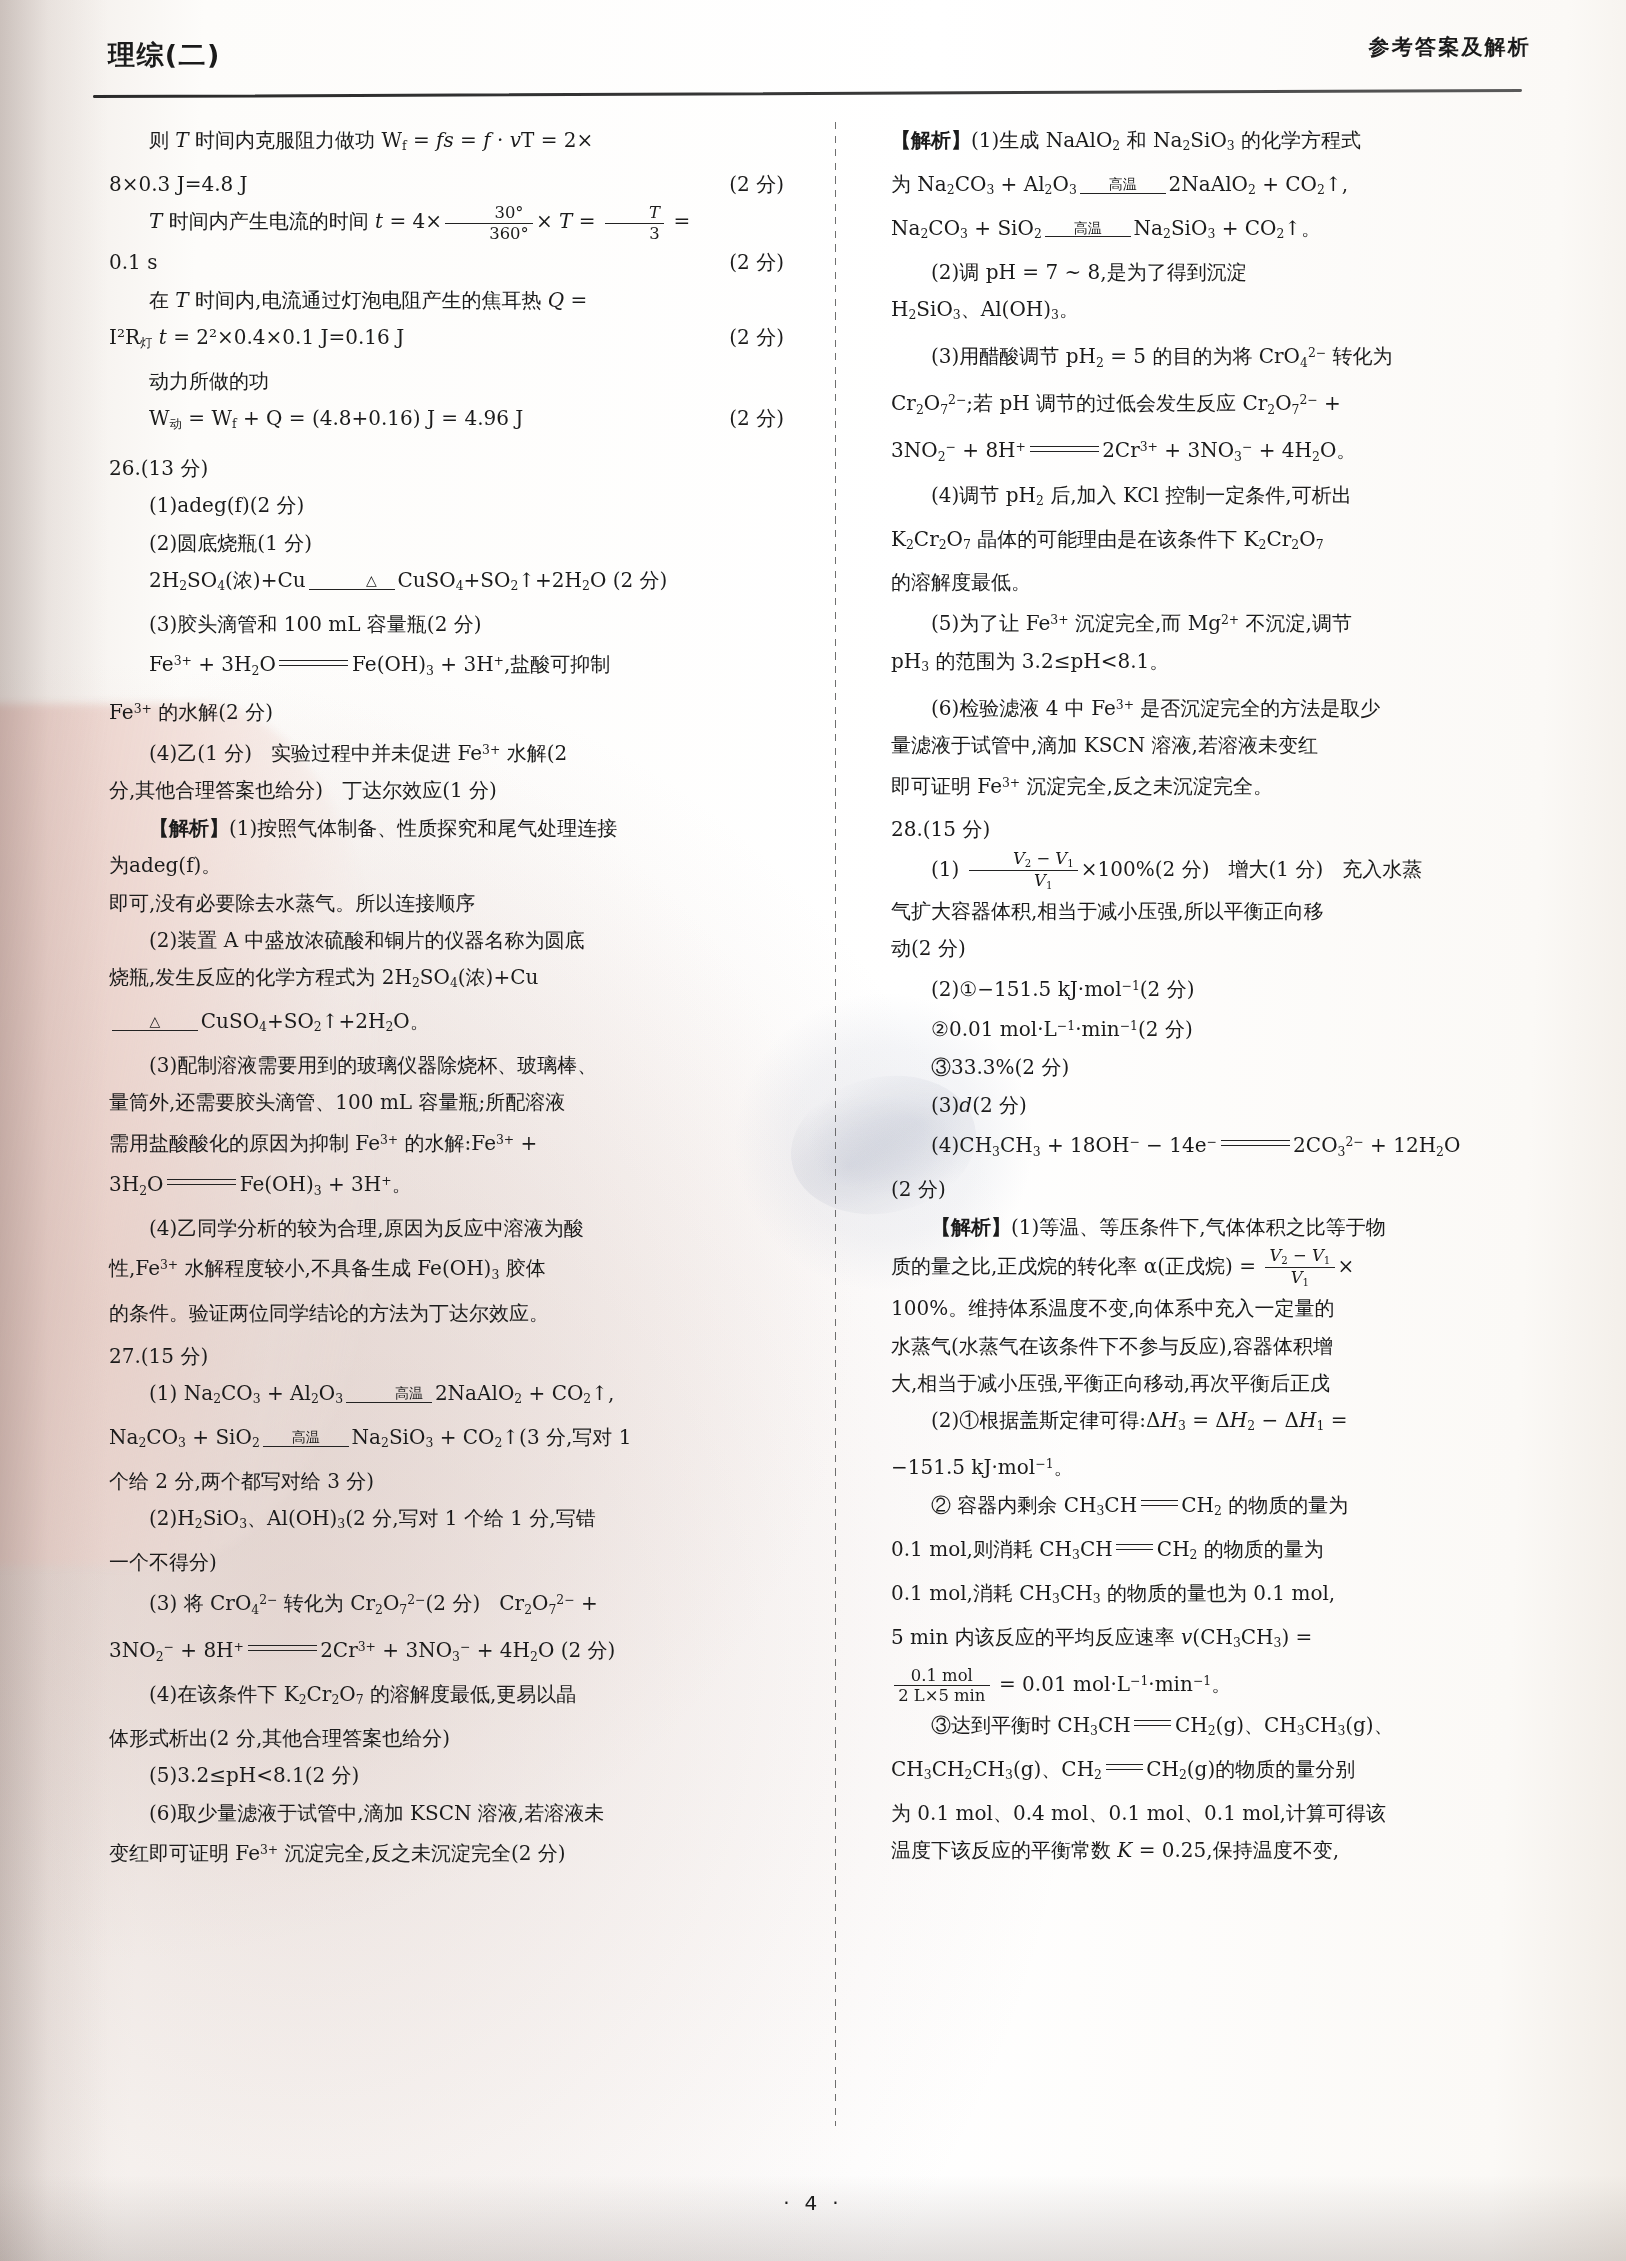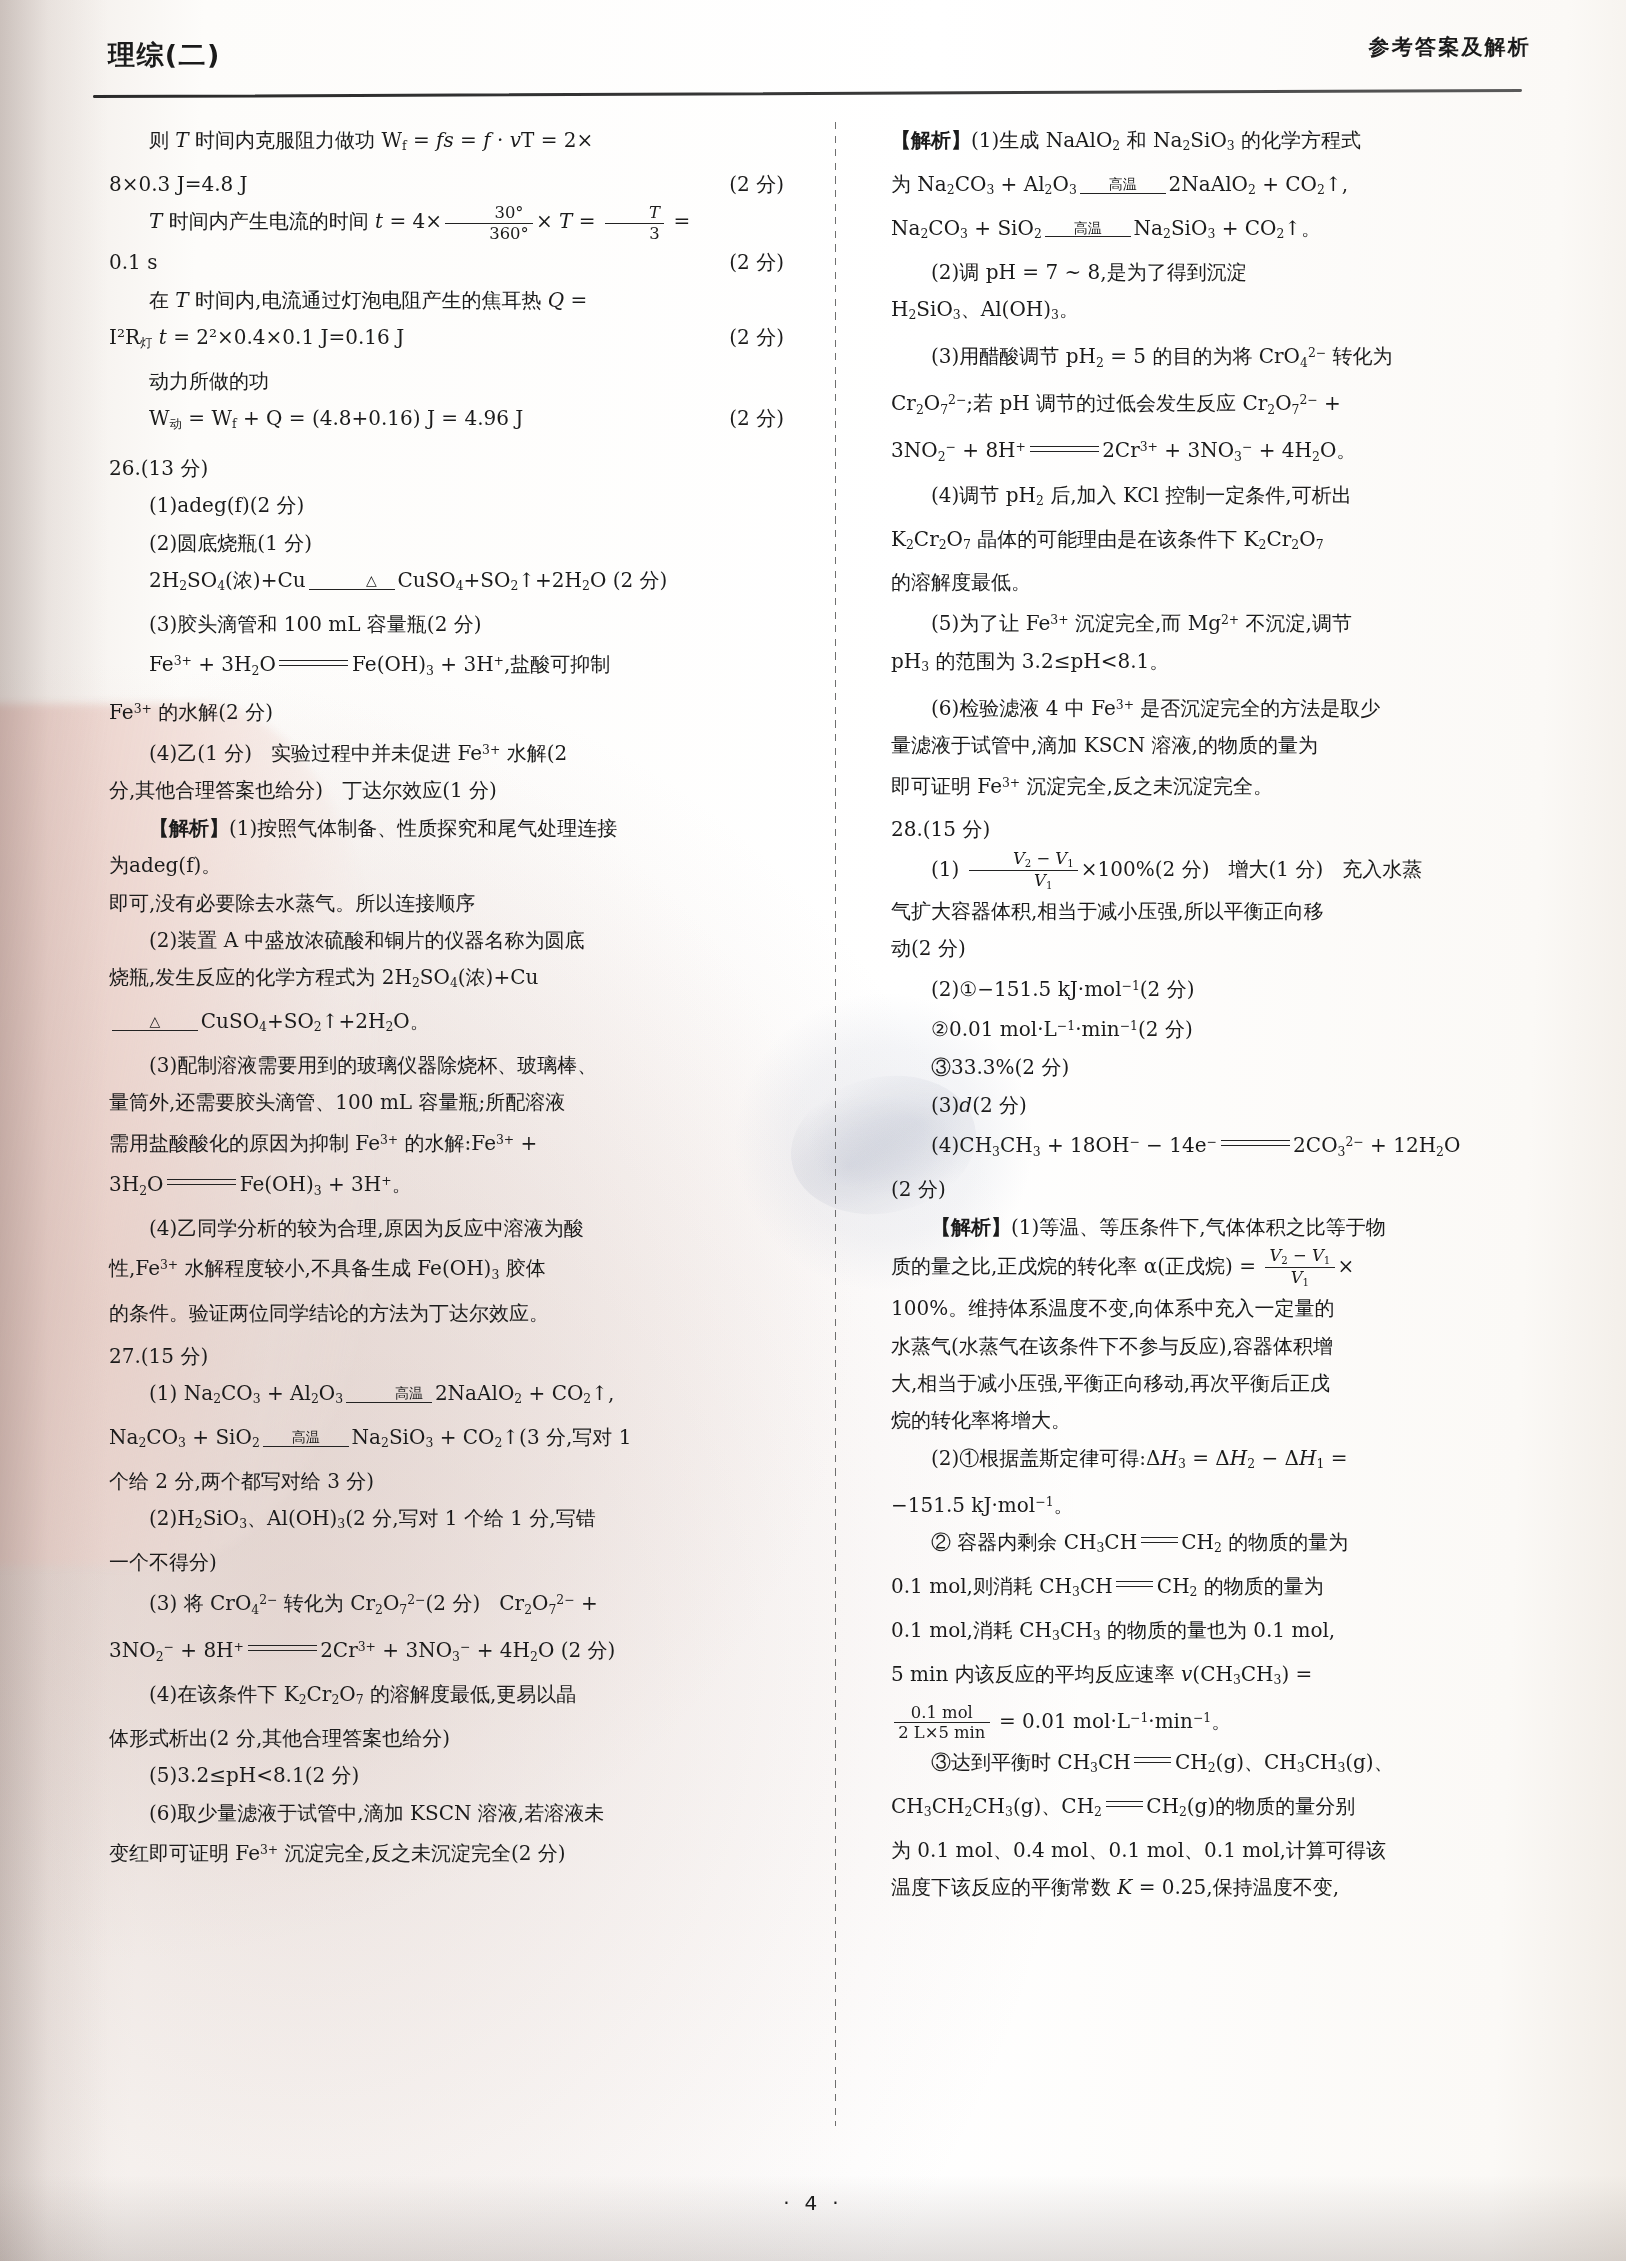--- a/index.html
+++ b/index.html
@@ -229,21 +229,21 @@
   <p class="p">Cr<sub>2</sub>O<sub>7</sub><sup>2−</sup>;若 pH 调节的过低会发生反应 Cr<sub>2</sub>O<sub>7</sub><sup>2−</sup> +</p>
   <p class="p">
     3NO<sub>2</sub><sup>−</sup> + 8H<sup>+</sup><span class="arrow2"></span>2Cr<sup>3+</sup> + 3NO<sub>3</sub><sup>−</sup> + 4H<sub>2</sub>O。
   </p>
   <p class="p indent">(4)调节 pH<sub>2</sub> 后,加入 KCl 控制一定条件,可析出</p>
   <p class="p">K<sub>2</sub>Cr<sub>2</sub>O<sub>7</sub> 晶体的可能理由是在该条件下 K<sub>2</sub>Cr<sub>2</sub>O<sub>7</sub></p>
   <p class="p">的溶解度最低。</p>
   <p class="p indent">(5)为了让 Fe<sup>3+</sup> 沉淀完全,而 Mg<sup>2+</sup> 不沉淀,调节</p>
   <p class="p">pH<sub>3</sub> 的范围为 3.2≤pH&lt;8.1。</p>
   <p class="p indent">(6)检验滤液 4 中 Fe<sup>3+</sup> 是否沉淀完全的方法是取少</p>
-  <p class="p">量滤液于试管中,滴加 KSCN 溶液,的物质的量为</p>
+  <p class="p">量滤液于试管中,滴加 KSCN 溶液,若溶液未变红</p>
   <p class="p">即可证明 Fe<sup>3+</sup> 沉淀完全,反之未沉淀完全。</p>
 
   <p class="p qnum">28.(15 分)</p>
   <p class="p indent">
     (1) <span class="frac"><span class="num"><i>V</i><sub>2</sub> − <i>V</i><sub>1</sub></span><span class="den"><i>V</i><sub>1</sub></span></span>×100%(2 分)&nbsp;&nbsp;&nbsp;增大(1 分)&nbsp;&nbsp;&nbsp;充入水蒸
   </p>
   <p class="p">气扩大容器体积,相当于减小压强,所以平衡正向移</p>
   <p class="p">动(2 分)</p>
   <p class="p indent">(2)①−151.5 kJ·mol<sup>−1</sup>(2 分)</p>
   <p class="p indent">②0.01 mol·L<sup>−1</sup>·min<sup>−1</sup>(2 分)</p>
@@ -256,21 +256,20 @@
 
   <p class="p indent">
     <span class="bracket">【解析】</span>(1)等温、等压条件下,气体体积之比等于物
   </p>
   <p class="p">
     质的量之比,正戊烷的转化率 α(正戊烷) = <span class="frac"><span class="num"><i>V</i><sub>2</sub> − <i>V</i><sub>1</sub></span><span class="den"><i>V</i><sub>1</sub></span></span>×
   </p>
   <p class="p">100%。维持体系温度不变,向体系中充入一定量的</p>
   <p class="p">水蒸气(水蒸气在该条件下不参与反应),容器体积增</p>
   <p class="p">大,相当于减小压强,平衡正向移动,再次平衡后正戊</p>
-  <p class="p">烷的转化率将增大。</p>
   <p class="p indent">(2)①根据盖斯定律可得:Δ<i>H</i><sub>3</sub> = Δ<i>H</i><sub>2</sub> − Δ<i>H</i><sub>1</sub> =</p>
   <p class="p">−151.5 kJ·mol<sup>−1</sup>。</p>
   <p class="p indent">② 容器内剩余 CH<sub>3</sub>CH<span class="arrow2" style="min-width:37px"></span>CH<sub>2</sub> 的物质的量为</p>
   <p class="p">0.1 mol,则消耗 CH<sub>3</sub>CH<span class="arrow2" style="min-width:37px"></span>CH<sub>2</sub> 的物质的量为</p>
   <p class="p">0.1 mol,消耗 CH<sub>3</sub>CH<sub>3</sub> 的物质的量也为 0.1 mol,</p>
   <p class="p">5 min 内该反应的平均反应速率 <i>v</i>(CH<sub>3</sub>CH<sub>3</sub>) =</p>
   <p class="p">
     <span class="frac"><span class="num">0.1 mol</span><span class="den">2 L×5 min</span></span> = 0.01 mol·L<sup>−1</sup>·min<sup>−1</sup>。
   </p>
   <p class="p indent">③达到平衡时 CH<sub>3</sub>CH<span class="arrow2" style="min-width:37px"></span>CH<sub>2</sub>(g)、CH<sub>3</sub>CH<sub>3</sub>(g)、</p>

